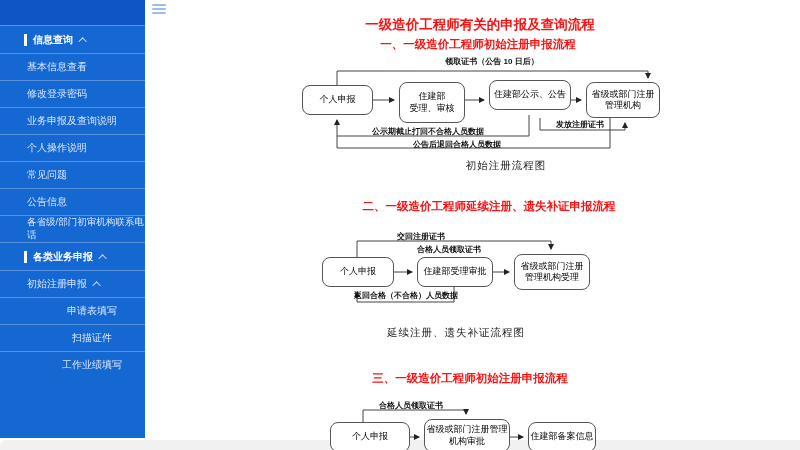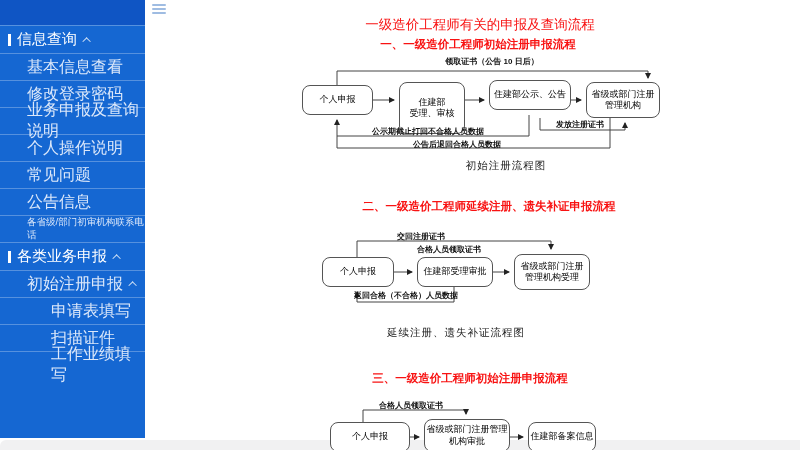--- a/index.html
+++ b/index.html
@@ -4,32 +4,32 @@
 <style>
   * { margin:0; padding:0; box-sizing:border-box; }
   html,body { width:800px; height:450px; overflow:hidden; background:#fff;
     font-family:"Liberation Sans","DejaVu Sans",sans-serif; }
   
   .sidebar { position:absolute; left:0; top:0; width:145px; height:438px;
     background:#1567d2; overflow:hidden; }
   .sb-top { height:25px; background:#0f55c4; }
   .sb-row { display:flex; align-items:center; border-top:1px solid rgba(255,255,255,.28);
     color:#dce8fa; cursor:pointer; }
-  .sb-header { height:28px; padding-left:8px; color:#ffffff; font-weight:normal; font-size:15px; }
-  .sb-item { height:27px; padding-left:27px; font-size:16px; }
+  .sb-header { height:28px; padding-left:24px; color:#ffffff; font-weight:bold; font-size:10px; }
+  .sb-item { height:27px; padding-left:27px; font-size:10px; }
   .sb-item.small { font-size:9.5px; }
-  .sb-sub { padding-left:51px; }
+  .sb-sub { padding-left:39px;justify-content:center; }
   .wbar { display:inline-block; width:3px; height:12px; background:#fff; margin-right:6px; }
   .caret { display:inline-block; width:6px; height:6px; border-top:1.5px solid #cfe0f5;
     border-left:1.5px solid #cfe0f5; transform:rotate(45deg) translateY(2px); margin-left:8px; }
   
   .hamburger { position:absolute; left:152px; top:4px; width:14px; cursor:pointer; }
   .hamburger i { display:block; height:2px; background:#9fbce2; margin-bottom:2px; border-radius:1px; }
   .main-title { position:absolute; left:480px; top:16px; transform:translateX(-50%);
-    color:#f81212; font-size:13.5px; font-weight:normal; white-space:nowrap; }
+    color:#f81212; font-size:13.5px; font-weight:bold; white-space:nowrap; }
   .sec-h { position:absolute; transform:translateX(-50%); color:#f81212;
     font-size:11.5px; font-weight:bold; white-space:nowrap; }
   .fcaption { position:absolute; transform:translateX(-50%); color:#222;
     font-size:10.5px; letter-spacing:1px; white-space:nowrap; }
   .fbox { position:absolute; background:#fff; border:1px solid #555; border-radius:8px;
     display:flex; align-items:center; justify-content:center; text-align:center;
     font-size:9px; line-height:1.25; color:#000; white-space:pre-line; z-index:2; }
   .flabel { position:absolute; transform:translateX(-50%); font-size:8px; font-weight:bold;
     color:#111; white-space:nowrap; z-index:3; }
   svg.wires { position:absolute; left:0; top:0; width:800px; height:450px;
@@ -121,21 +121,21 @@
     <path d="M357 257 V241 H551 V249" marker-end="url(#ah)"></path>
     <path d="M454 287 V302 H357 V292" marker-end="url(#ah)"></path>
 
     <path d="M410 437 H419" marker-end="url(#ah)"></path>
     <path d="M510 437 H523" marker-end="url(#ah)"></path>
     <path d="M363 422 V410 H466 V414" marker-end="url(#ah)"></path>
   </g>
 </svg>
 
 <div class="fbox" style="left:302px; top:85px; width:71px; height:30px;">个人申报</div>
-<div class="fbox" style="left:399px; top:82px; width:66px; height:52px;">住建部
+<div class="fbox" style="left:399px; top:82px; width:66px; height:41px;">住建部
 受理、审核</div>
 <div class="fbox" style="left:489px; top:80px; width:82px; height:30px;">住建部公示、公告</div>
 <div class="fbox" style="left:586px; top:82px; width:74px; height:36px;">省级或部门注册
 管理机构</div>
 <div class="flabel" style="left:492px; top:56px;">领取证书（公告 10 日后）</div>
 <div class="flabel" style="left:580px; top:119px;">发放注册证书</div>
 <div class="flabel" style="left:428px; top:126px;">公示期截止打回不合格人员数据</div>
 <div class="flabel" style="left:457px; top:139px;">公告后退回合格人员数据</div>
 <div class="fcaption" style="left:506px; top:159px;text-align:right;">初始注册流程图</div>
 

